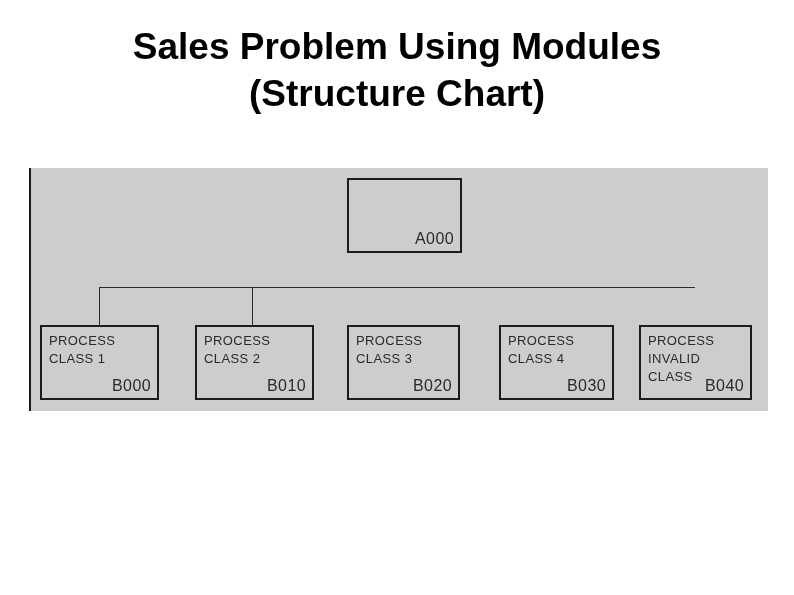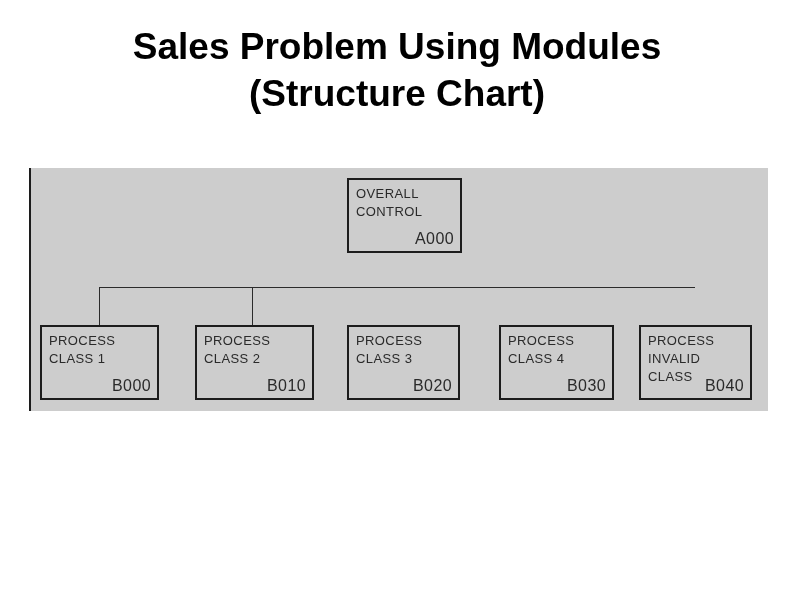--- a/index.html
+++ b/index.html
@@ -86,22 +86,20 @@
   <h1 class="slide-title">Sales Problem Using Modules
 (Structure Chart)</h1>
 
   <div class="panel">
 
     <div class="connector h-main"></div>
     <div class="connector v-drop-1"></div>
     <div class="connector v-drop-2"></div>
 
     <div class="module root">
-      <div class="module-label">OVERALL
-CONTROL</div>
       <div class="module-id">A000</div>
     </div>
 
     <div class="module c0">
       <div class="module-label">PROCESS
 CLASS 1</div>
       <div class="module-id">B000</div>
     </div>
 
     <div class="module c1">

